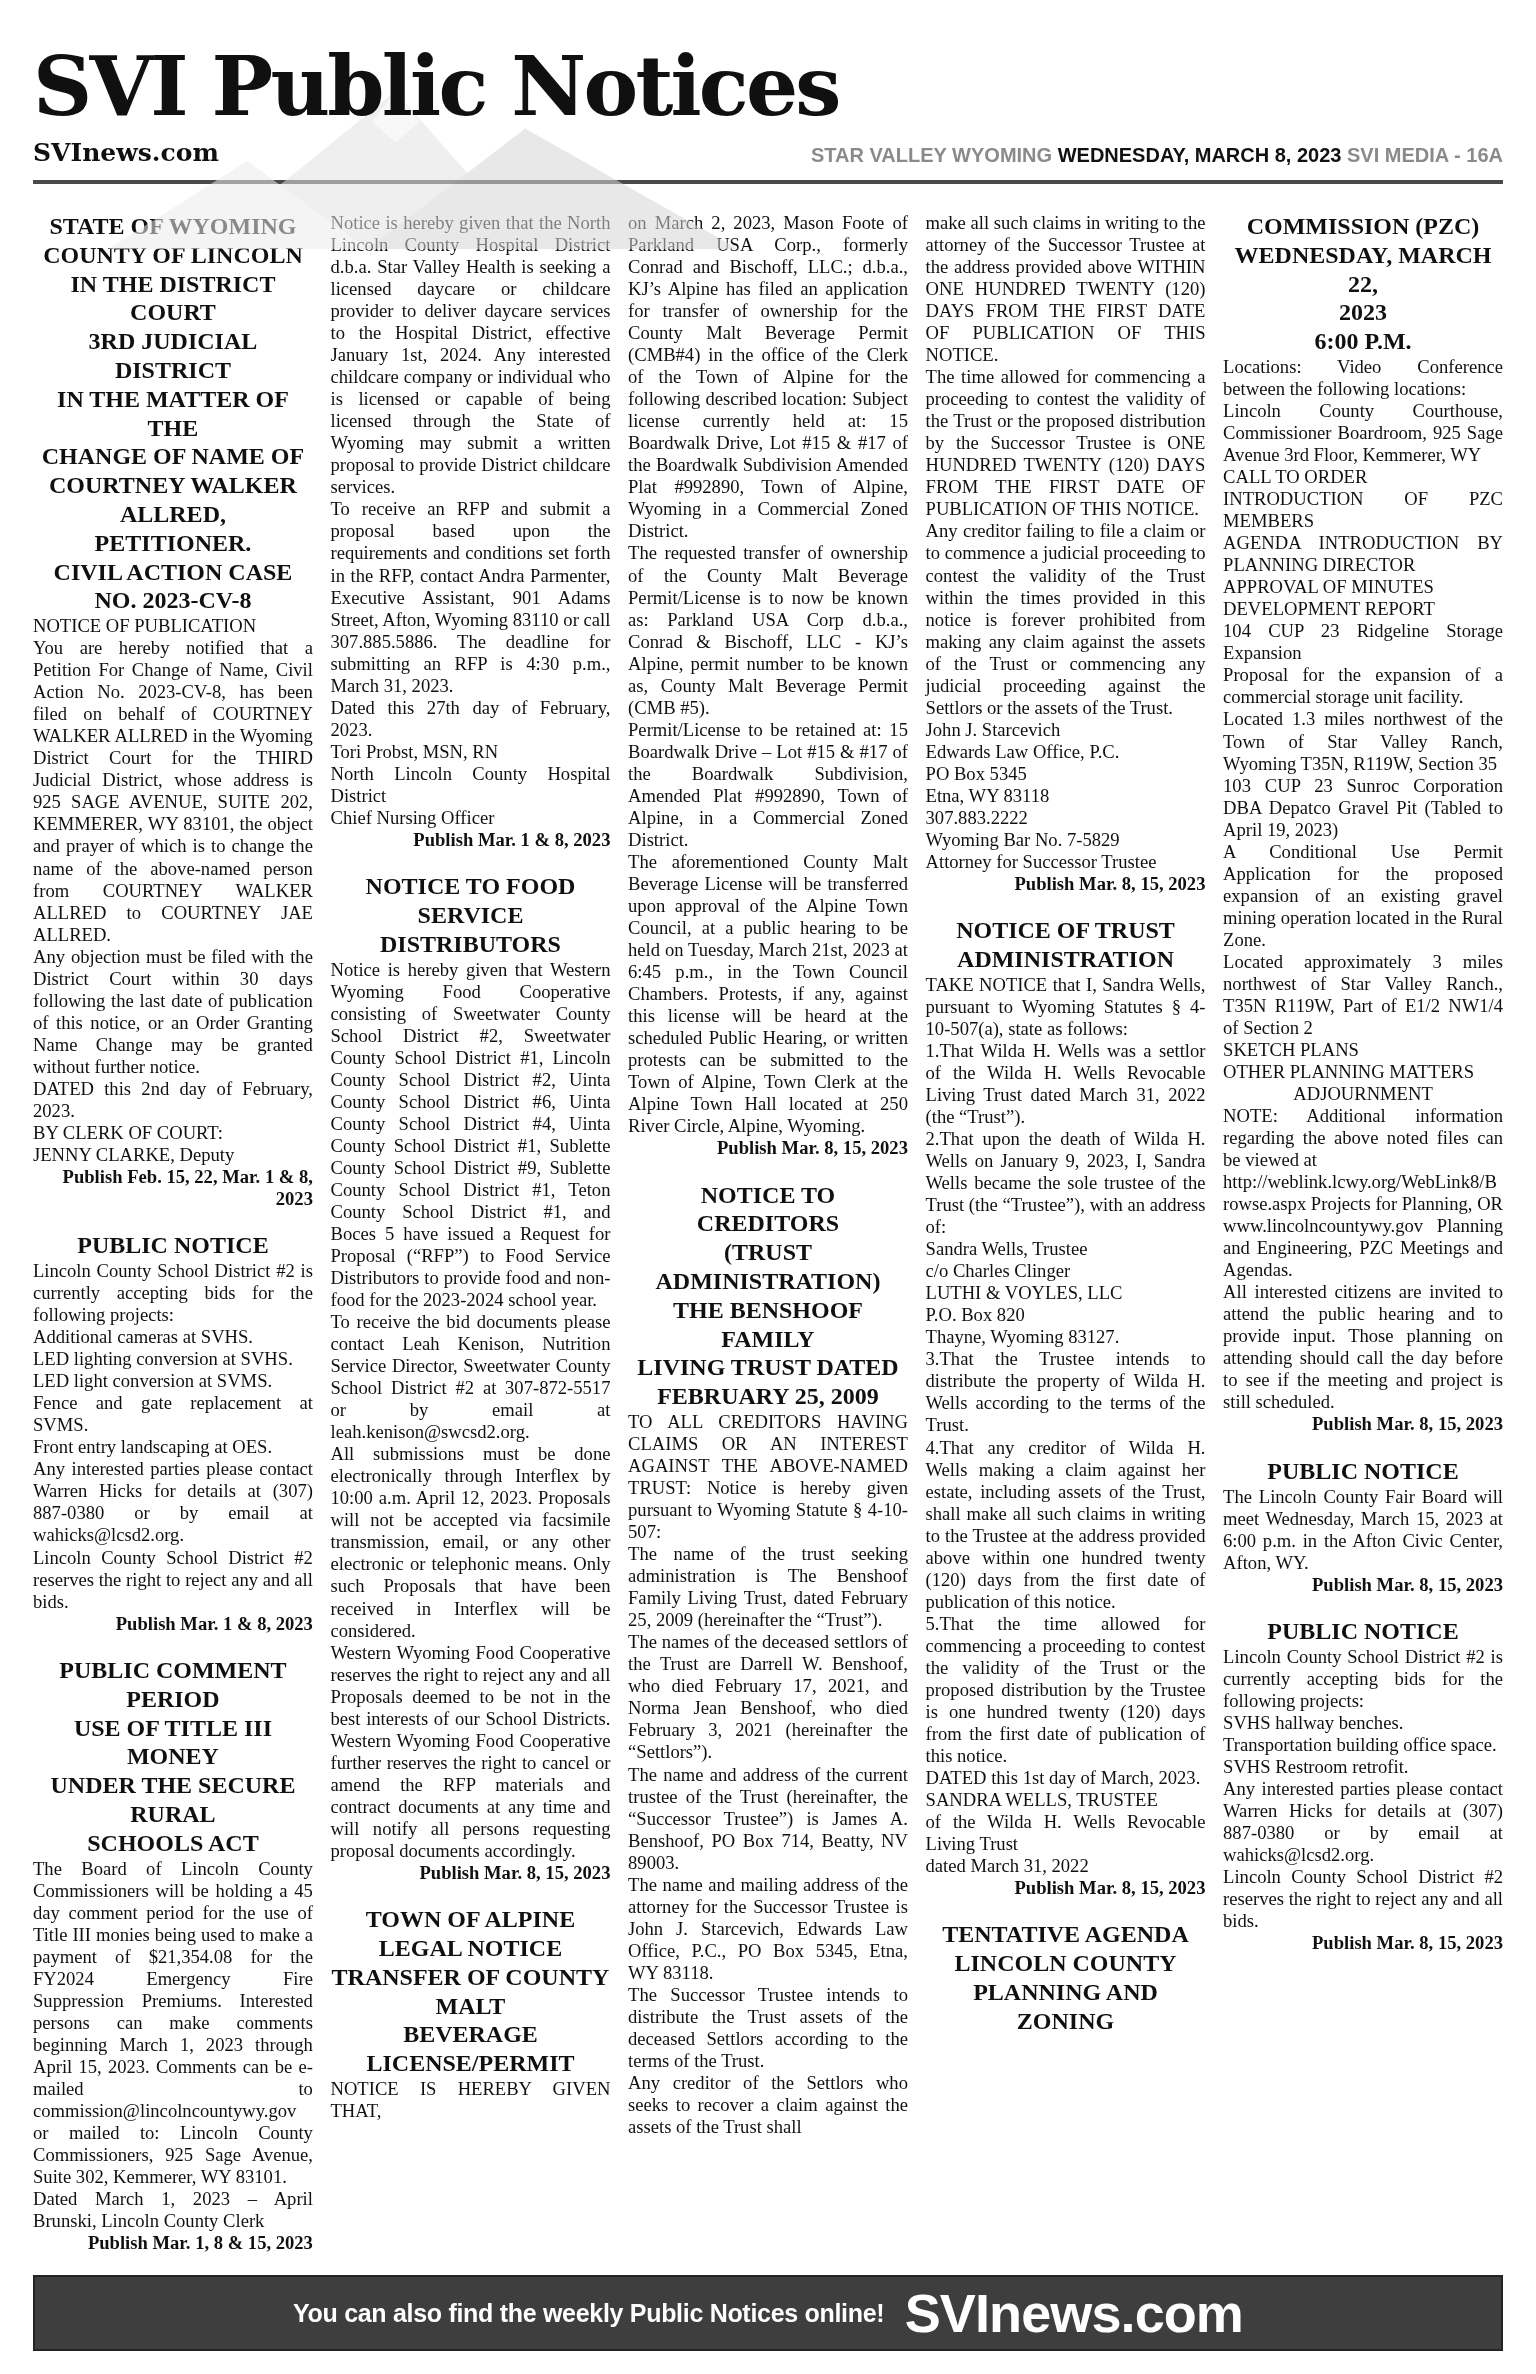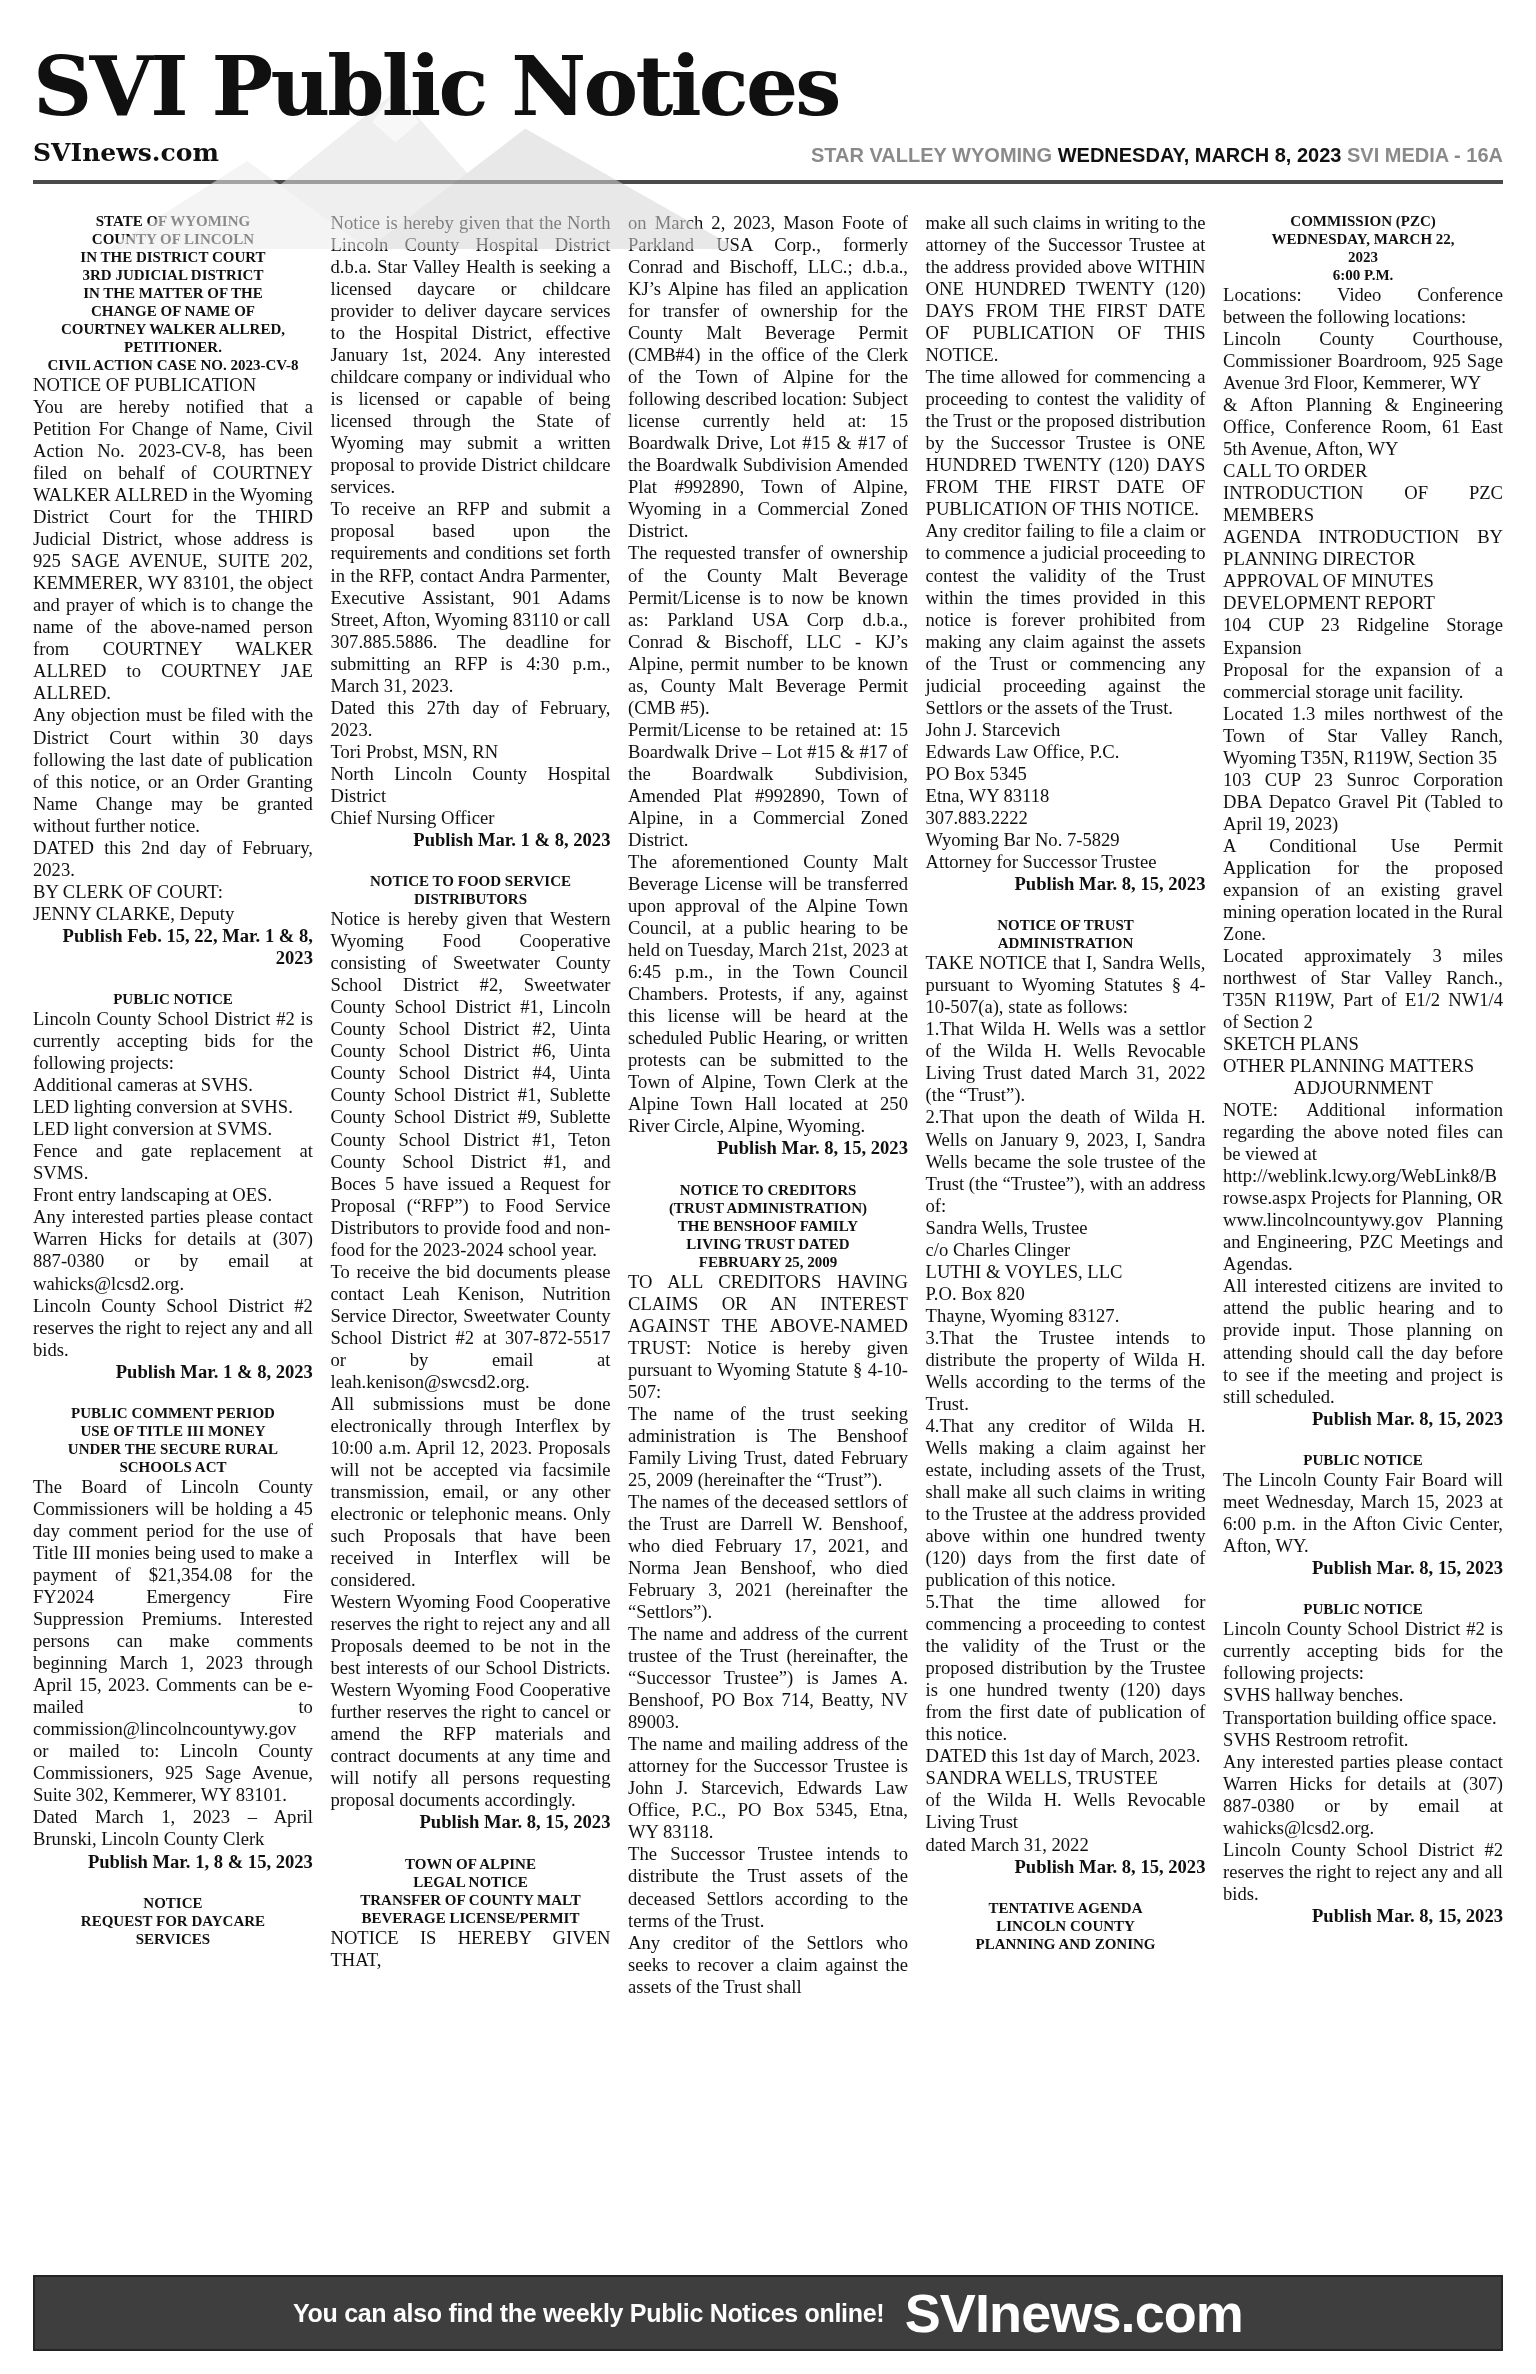--- a/index.html
+++ b/index.html
@@ -22,21 +22,21 @@
   .site{font-family:"DejaVu Serif", serif;font-weight:bold;font-size:25px;}
   .dateline{font-family:"Liberation Sans", sans-serif;font-size:20px;font-weight:bold;color:#8a8a8a;white-space:nowrap;}
   .dateline .date{color:#111111;}
 
   
   .columns{display:flex;gap:17.6px;margin-top:28px;height:2048px;overflow:hidden;}
   .col{flex:1 1 0;min-width:0;font-size:18.6px;line-height:1.185;}
   .para{margin:0;text-align:justify;}
   .para.align-center{text-align:center;}
   .para.breakall{word-break:break-all;}
-  .heading{font-size:15px;font-weight:bold;text-align:center;margin:21.3px 0 0;line-height:1.2;}
+  .heading{font-size:24px;font-weight:bold;text-align:center;margin:21.3px 0 0;line-height:1.2;}
   .heading:first-child{margin-top:0;}
   .publish{font-weight:bold;text-align:right;margin:0;}
 
   
   footer{
     margin-top:15px;height:76px;background:#3e3e3e;border:2.8px solid #242424;box-sizing:border-box;
     display:flex;align-items:center;justify-content:center;gap:20.4px;color:#ffffff;
     font-family:"Liberation Sans", sans-serif;
   }
   .promo{font-size:25px;font-weight:bold;letter-spacing:-0.3px;}
@@ -198,21 +198,20 @@
       </div>
       <div class="col">
         <h2 class="heading">
           <div>COMMISSION (PZC)</div>
           <div>WEDNESDAY, MARCH 22,</div>
           <div>2023</div>
           <div>6:00 P.M.</div>
         </h2>
         <p class="para">Locations:  Video Conference between the following locations:</p>
         <p class="para">Lincoln County Courthouse, Commissioner Boardroom, 925 Sage Avenue 3rd Floor, Kemmerer, WY</p>
-        <p class="para">&amp; Afton Planning &amp; Engineering Office, Conference Room, 61 East 5th Avenue, Afton, WY</p>
         <p class="para">CALL TO ORDER</p>
         <p class="para">INTRODUCTION OF PZC MEMBERS</p>
         <p class="para">AGENDA INTRODUCTION BY PLANNING DIRECTOR</p>
         <p class="para">APPROVAL OF MINUTES</p>
         <p class="para">DEVELOPMENT REPORT</p>
         <p class="para">104 CUP 23 Ridgeline Storage Expansion</p>
         <p class="para">Proposal for the expansion of a commercial storage unit facility.</p>
         <p class="para">Located 1.3 miles northwest of the Town of Star Valley Ranch, Wyoming T35N, R119W, Section 35</p>
         <p class="para">103 CUP 23 Sunroc Corporation DBA Depatco Gravel Pit (Tabled to April 19, 2023)</p>
         <p class="para">A Conditional Use Permit Application for the proposed expansion of an existing gravel mining operation located in the Rural Zone.</p>

